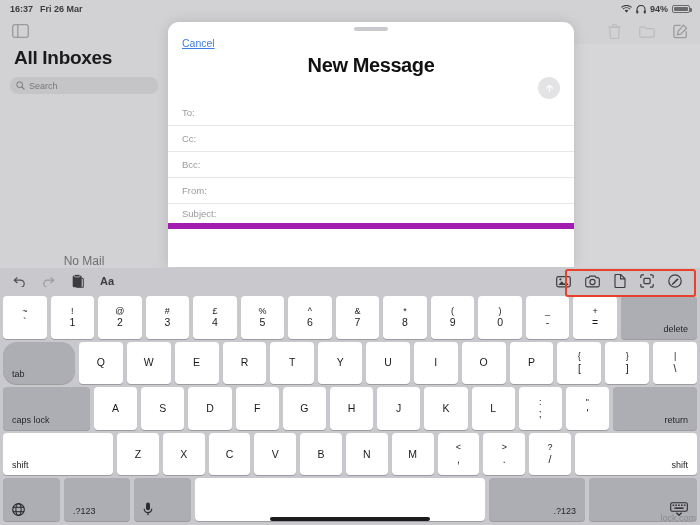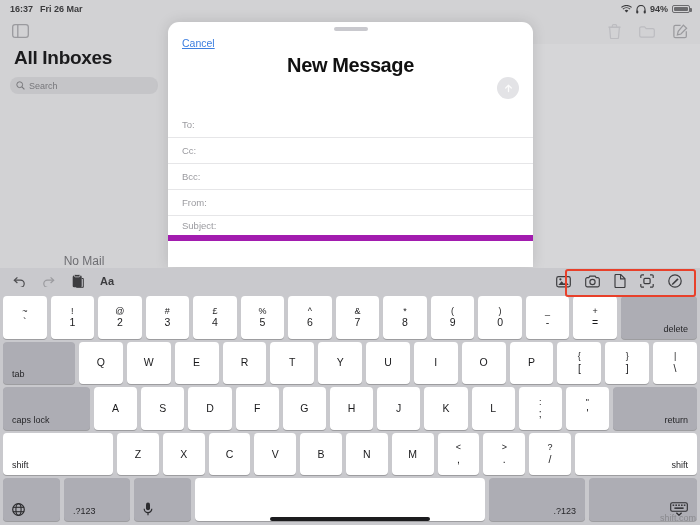--- a/index.html
+++ b/index.html
@@ -48,40 +48,40 @@
     font-size: 9px; color: #77777b;
   }
   .no-mail {
     position: absolute; top: 210px; left: 0; width: 168px;
     text-align: center; font-size: 12px; color: #6e6e72;
   }
   .detail-pane { position: absolute; top: 44px; left: 168px; right: 0; bottom: 0; background: #d6d6d8; }
 
   
   .sheet {
-    position: absolute; left: 168px; top: 22px; width: 365px; height: 245px;
+    position: absolute; left: 168px; top: 22px; width: 406px; height: 245px;
     background: #fff; border-radius: 11px 11px 0 0;
     box-shadow: 0 0 14px rgba(0,0,0,0.13);
     overflow: hidden;
   }
   .grabber {
     width: 34px; height: 4px; border-radius: 2px; background: #c9c9ce;
     margin: 5px auto 0 auto;
   }
   .cancel {
     color: #3d7fe0; font-size: 10.5px; padding: 6px 14px 0 14px; display: inline-block;
   }
   .sheet-title-row { display: flex; align-items: center; padding: 3px 14px 0 14px; flex-direction: column; }
   .sheet-title { font-size: 20px; font-weight: bold; color: #111; letter-spacing: -0.4px; }
   .send-btn {
     margin-left: auto; width: 22px; height: 22px; border-radius: 50%;
     background: #e3e3e6; display: flex; align-items: center; justify-content: center;
     color: #fafafa;
   }
-  .fields { margin-top: 12px; }
+  .fields { }
   .field {
     height: 26px; display: flex; align-items: center;
     padding-left: 14px; border-top: 1px solid #e6e6e8;
     font-size: 9.5px; color: #9a9a9f;
   }
   .field:first-child { border-top: none; }
   .field.last { border-bottom: 6px solid #a21caf; }
 
   
   .keyboard {
@@ -112,21 +112,21 @@
     font-size: 12px; color: #1a1a1c; position: relative;
     flex-direction: column;
   }
   .key.dark { background: #adadb4; box-shadow: 0 1px 0 rgba(0,0,0,0.22); }
   .key .sub { font-size: 9px; line-height: 1.05; }
   .key .main { font-size: 10.5px; line-height: 1.05; }
   .key.dual { justify-content: center; gap: 1px; }
   .key.lbl-left { align-items: flex-start; justify-content: flex-end; padding: 0 0 5px 9px; }
   .key.lbl-right { align-items: flex-end; justify-content: flex-end; padding: 0 9px 5px 0; }
   .key.lbl-left span, .key.lbl-right span { font-size: 9px; color: #27272a; }
-  .key.wide-tab { flex: 0 0 72px; }
+  .key.wide-tab { flex: 0 0 72px; border-radius: 14px; }
   .key.wide-caps { flex: 0 0 87px; }
   .key.wide-del { flex: 0 0 76px; }
   .key.wide-ret { flex: 0 0 84px; }
   .key.wide-shiftL { flex: 0 0 110px; }
   .key.wide-shiftR { flex: 0 0 122px; }
   .key.bottom-sm { flex: 0 0 57px; }
   .key.bottom-num { flex: 0 0 66px; }
   .key.space { flex: 1; }
   .key.num-right { flex: 0 0 96px; }
   .key.dismiss { flex: 0 0 108px; }
@@ -537,15 +537,15 @@
               </svg>
           </span>
         </div>
       </div>
 
     </div>
     <div class="home-indicator"></div>
   </div>
 
   <div class="redbox"></div>
-  <div class="watermark">shift.com</div>
+  <div class="watermark">lock.com</div>
 
 </div>
 
 </body></html>

